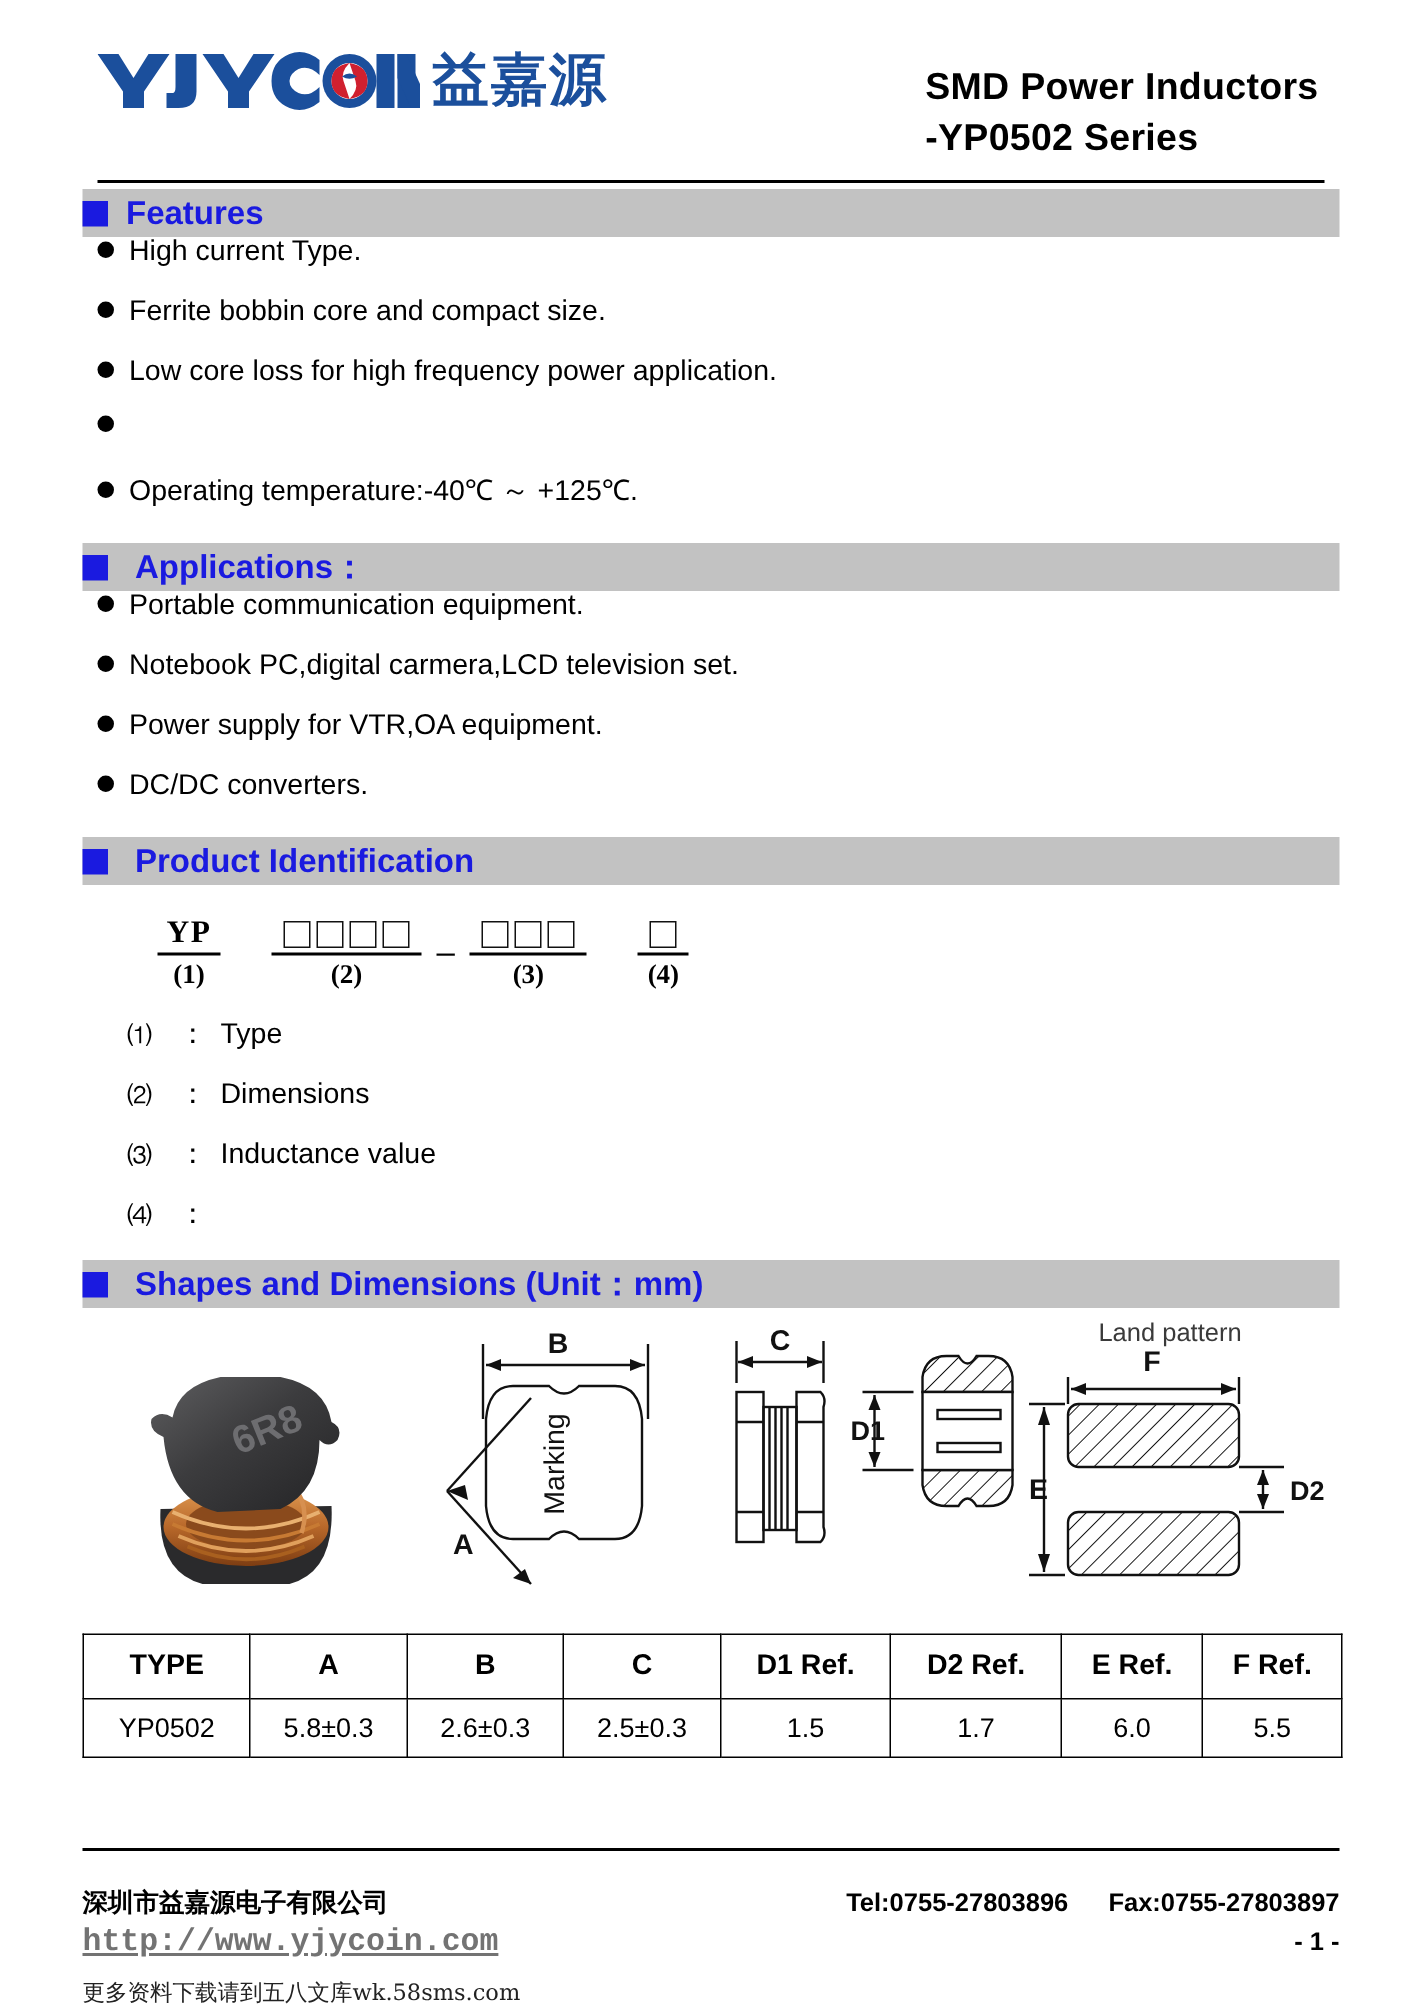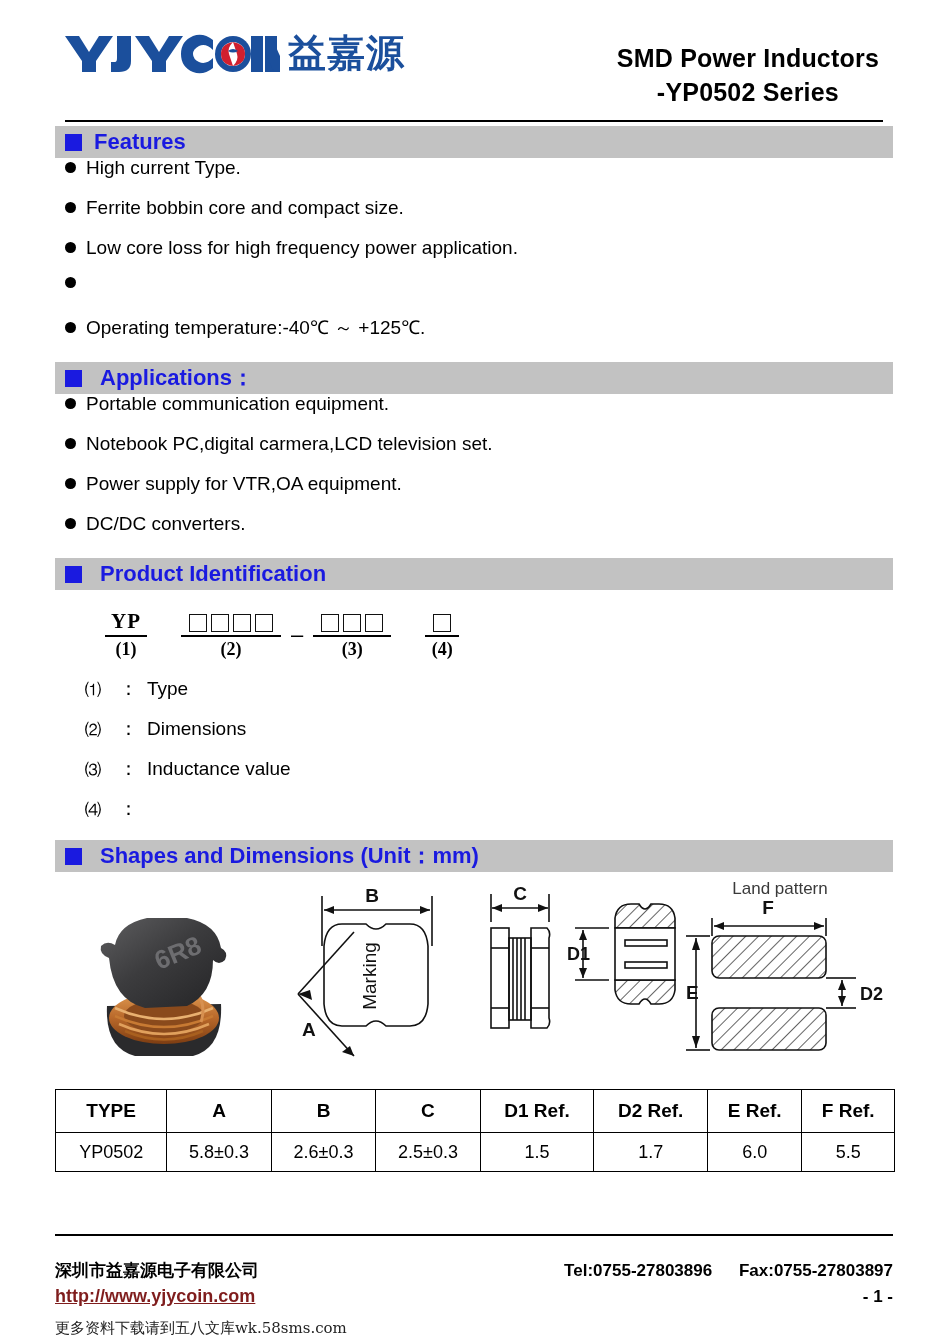--- a/index.html
+++ b/index.html
@@ -43,42 +43,41 @@
     font-size: 38px;
     font-weight: bold;
     color: #1b4f9c;
     letter-spacing: 1px;
     margin-left: 8px;
     line-height: 1;
   }
   .title-block {
     padding-top: 42px;
     padding-right: 14px;
-    text-align: center;
+    text-align: left;
   }
   .title-line1, .title-line2 {
     font-size: 25px;
     font-weight: bold;
     color: #000;
     line-height: 1.35;
     letter-spacing: 0.2px;
     white-space: nowrap;
   }
   .header-rule {
     border-top: 2px solid #000;
     margin: 0 10px 0 10px;
   }
 
   
   .sec-bar {
     background: #c2c2c2;
     height: 32px;
     display: flex;
     align-items: center;
-    padding-left: 10px;
     margin-top: 4px;
   }
   .sec-sq {
     width: 17px;
     height: 17px;
     background: #1a1ae0;
     display: inline-block;
     margin-right: 12px;
     flex: none;
   }
@@ -236,26 +235,27 @@
     color: #000;
     margin-top: 17px;
   }
   .f-contact {
     font-size: 17px;
     font-weight: bold;
     white-space: nowrap;
   }
   .f-contact span { margin-left: 22px; }
   .f-url {
-    font-size: 18px;
-    font-weight: bold;
-    color: #7f1d1d;
+    font-size: 21px;
+    font-weight: bold;
+    color: #737373;
     text-decoration: underline;
     margin-top: 4px;
     display: inline-block;
+    font-family: Liberation Mono, monospace;
   }
   .f-page {
     font-size: 17px;
     font-weight: bold;
   }
   .f-watermark {
     text-align: left;
     font-family: "DejaVu Serif", serif;
     font-size: 15px;
     color: #222;

